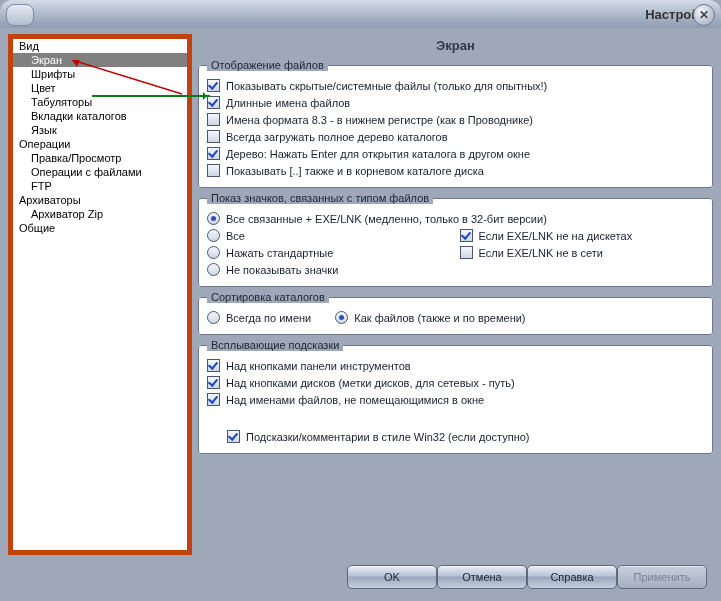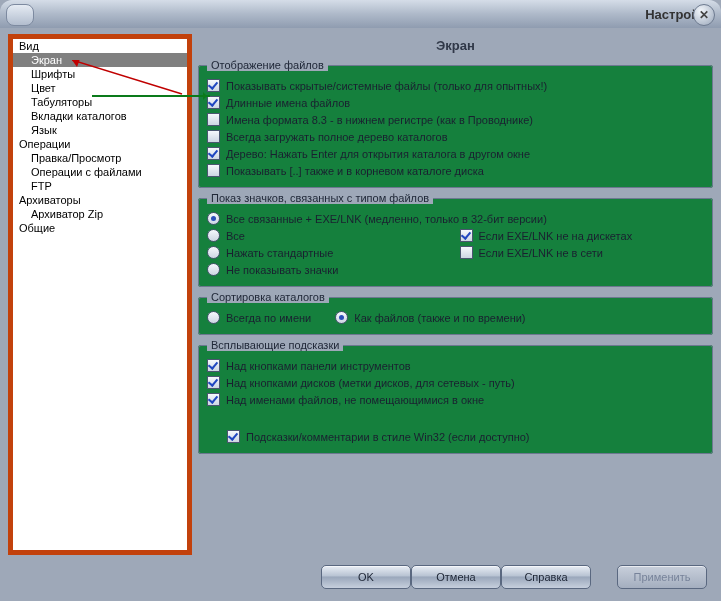--- a/index.html
+++ b/index.html
@@ -89,21 +89,21 @@
     text-align: center;
     color: #303848;
     font-size: 13px;
     font-weight: bold;
     padding: 4px 0 2px 0;
   }
   fieldset {
     border: 1px solid #6c7890;
     border-radius: 3px;
     padding: 6px 8px 8px 8px;
-    background: #15803d;
+    background: #ffffff;
   }
   legend {
     padding: 0 4px;
     color: #202838;
     font-size: 11px;
     background: #9ea8b8;
   }
   .row {
     display: flex;
     align-items: flex-end;
@@ -157,21 +157,20 @@
     color: #1d2535;
     font-size: 11px;
     padding: 0 14px;
     cursor: pointer;
     box-shadow: inset 0 1px 0 rgba(255,255,255,0.6);
   }
   .btn.disabled {
     color: #77839a;
     background: linear-gradient(to bottom, #c8cfdb, #a4aebf);
     cursor: default;
-    margin-left: 26px;
   }
   
   .arrow-red {
     position: absolute;
     left: 72px; top: 60px;
     width: 120px; height: 40px;
     pointer-events: none;
   }
   .arrow-green {
     position: absolute;

